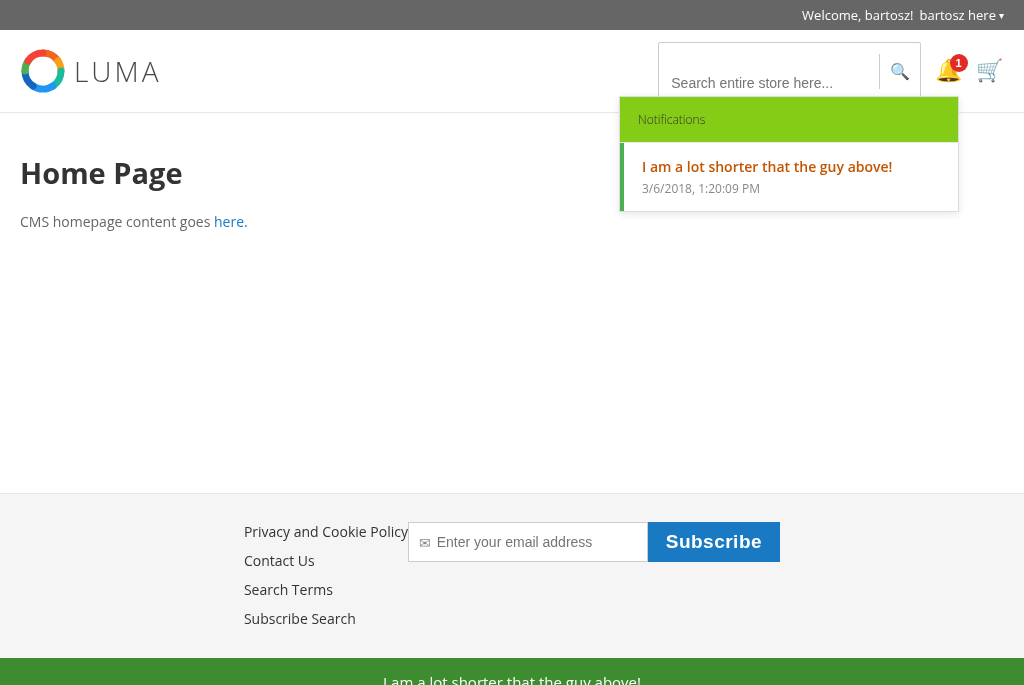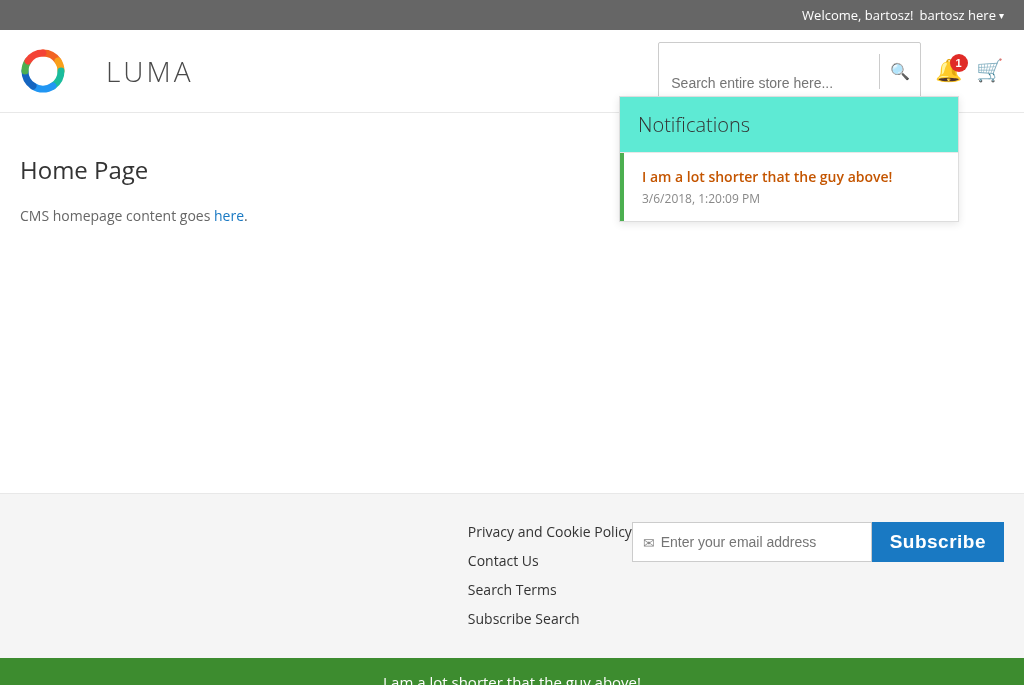--- a/index.html
+++ b/index.html
@@ -42,21 +42,20 @@
       align-items: center;
       gap: 8px;
       cursor: pointer;
     }
     .logo-text {
       font-size: 28px;
       font-weight: 300;
       color: #494949;
       letter-spacing: 3px;
       text-transform: uppercase;
-      margin-left: 32px;
     }
     .header-right {
       display: flex;
       align-items: center;
       gap: 14px;
       position: relative;
     }
     .search-box {
       display: flex;
       align-items: center;
@@ -121,25 +120,25 @@
       top: 54px;
       right: 45px;
       width: 340px;
       background: #fff;
       border: 1px solid #ddd;
       box-shadow: 0 2px 8px rgba(0,0,0,0.1);
       z-index: 100;
     }
     .notifications-header {
       padding: 14px 18px;
-      font-size: 20px;
+      font-size: 12px;
       font-weight: 300;
       color: #333;
       border-bottom: 1px solid #e8e8e8;
-      background: #5eead4;
+      background: #84cc16;
     }
     .notification-item {
       padding: 14px 18px;
       border-left: 4px solid #4caf50;
       margin: 0;
     }
     .notification-message {
       color: #c45500;
       font-size: 14px;
       font-weight: 600;
@@ -149,43 +148,43 @@
       color: #888;
       font-size: 12px;
     }
 
     
     .main-content {
       padding: 40px 20px 60px;
       min-height: 380px;
     }
     .page-title {
-      font-size: 24px;
-      font-weight: 400;
+      font-size: 29px;
+      font-weight: 700;
       color: #333;
       margin-bottom: 20px;
     }
     .page-description {
       font-size: 14px;
       color: #666;
     }
     .page-description a {
       color: #1979c3;
       text-decoration: none;
     }
 
     
     .footer {
       background: #f5f5f5;
       border-top: 1px solid #e8e8e8;
       padding: 28px 20px 0;
     }
     .footer-inner {
       display: flex;
-      justify-content: flex-end;
+      justify-content: center;
       align-items: flex-start;
       padding-bottom: 20px;
     }
     .footer-links a {
       display: block;
       color: #333;
       text-decoration: none;
       font-size: 14px;
       margin-bottom: 10px;
     }

